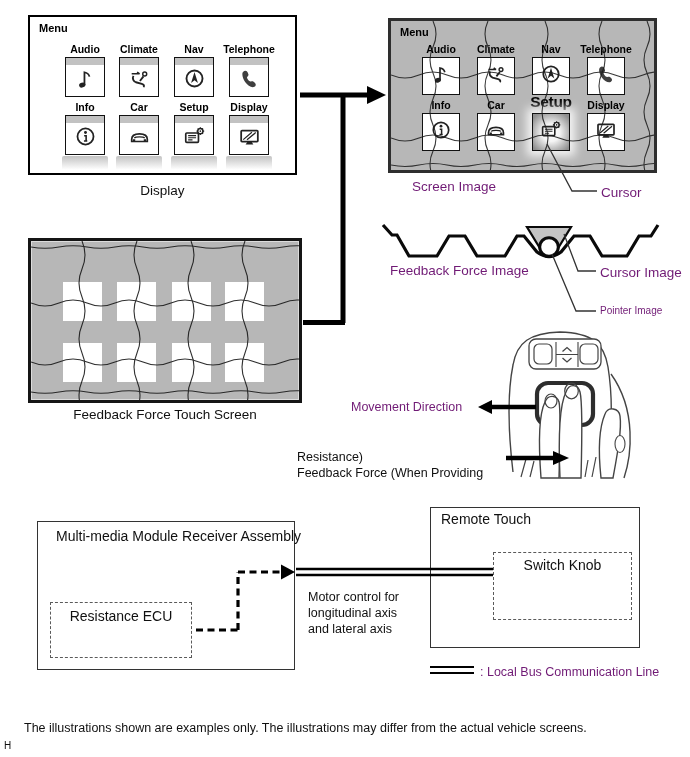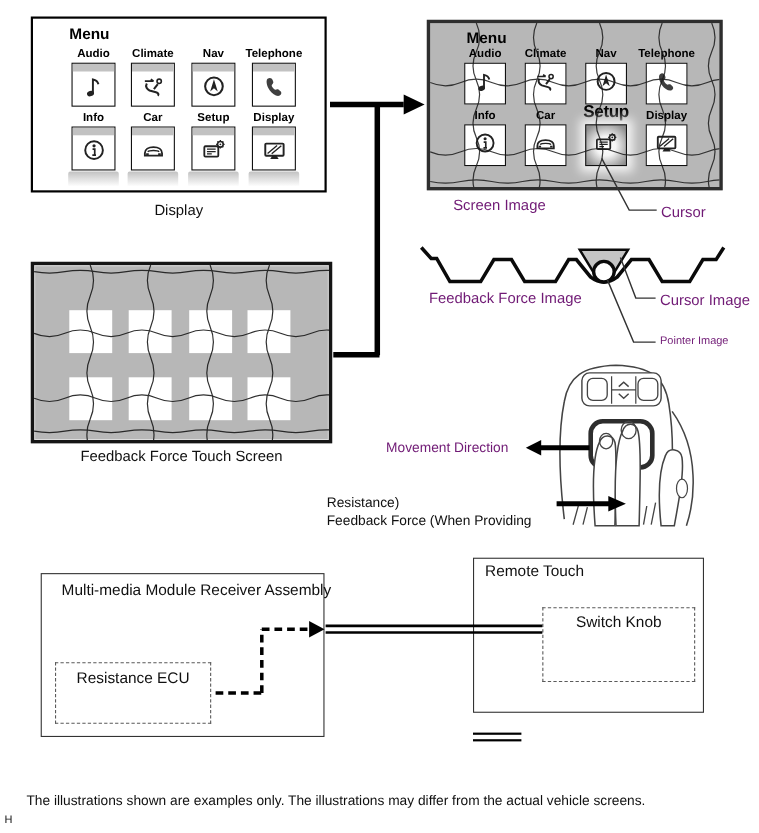--- a/index.html
+++ b/index.html
@@ -10,21 +10,21 @@
   .txt{position:absolute;font-size:12.5px;color:#701a75;white-space:nowrap;}
   .cap{position:absolute;font-size:13.5px;color:#101010;text-align:center;}
 
   
   .panel-display{position:absolute;left:28px;top:15px;width:269px;height:160px;
                  border:2px solid #000;background:#fff;}
   .panel-screen{position:absolute;left:388px;top:18px;width:269px;height:155px;
                 border:3px solid #2e2e2e;background:#b7b7b7;}
   .panel-feedback{position:absolute;left:28px;top:238px;width:274px;height:165px;
                   border:3px solid #151515;background:#b7b7b7;box-shadow:inset 0 0 0 1px #dcdcdc;}
-  .menu-header{position:absolute;left:9px;top:5px;font-size:14px;font-weight:bold;color:#000;margin-left:24px;}
+  .menu-header{position:absolute;left:9px;top:5px;font-size:11px;font-weight:bold;color:#000;}
 
   
   .mi{position:absolute;width:54px;height:58px;}
   .mi .lbl{position:absolute;top:0;left:0;width:100%;text-align:center;
            font-size:10.5px;font-weight:bold;color:#000;white-space:nowrap;}
   .mi .tile{position:absolute;top:14px;left:50%;transform:translateX(-50%);
             width:40px;height:40px;border:1.6px solid #111;background:#fff;overflow:hidden;}
   .mi .strip{height:7px;background:#c2c2c2;}
   .ic{display:block;margin:1px auto 0;width:27px;height:25px;}
   .panel-screen .mi .tile{width:38px;height:38px;top:14px;}
@@ -305,22 +305,28 @@
 
   <div class="dash-box" style="left:50px;top:602px;width:142px;height:56px"></div>
   <div class="box-title" style="left:50px;top:608px;width:142px;text-align:center">Resistance ECU</div>
 
   <div class="solid-box" style="left:430px;top:507px;width:210px;height:141px"></div>
   <div class="box-title" style="left:441px;top:511px">Remote Touch</div>
 
   <div class="dash-box" style="left:493px;top:552px;width:139px;height:68px"></div>
   <div class="box-title" style="left:493px;top:557px;width:139px;text-align:center">Switch Knob</div>
 
+  <div class="abs" style="left:308px;top:589px">
+    <div class="ml">Motor control for</div>
+    <div class="ml">longitudinal axis</div>
+    <div class="ml">and lateral axis</div>
+  </div>
 
   <div class="legend-line"></div>
+  <div class="txt" style="left:480px;top:665px">: Local Bus Communication Line</div>
 
   <div class="foot-note">The illustrations shown are examples only. The illustrations may differ from the actual vehicle screens.</div>
   <div class="page-mark">H</div>
 
   <svg class="overlay" width="690" height="757">
 
     <g stroke="#000" stroke-width="5" fill="none">
       <path d="M300 95 H367"></path>
       <path d="M343 95 V323"></path>
       <path d="M303 322.5 H345"></path>

